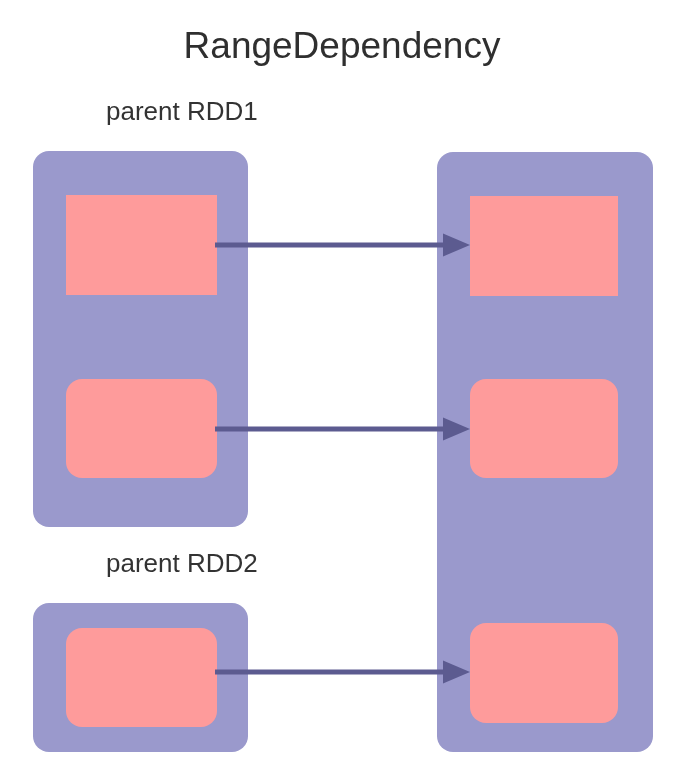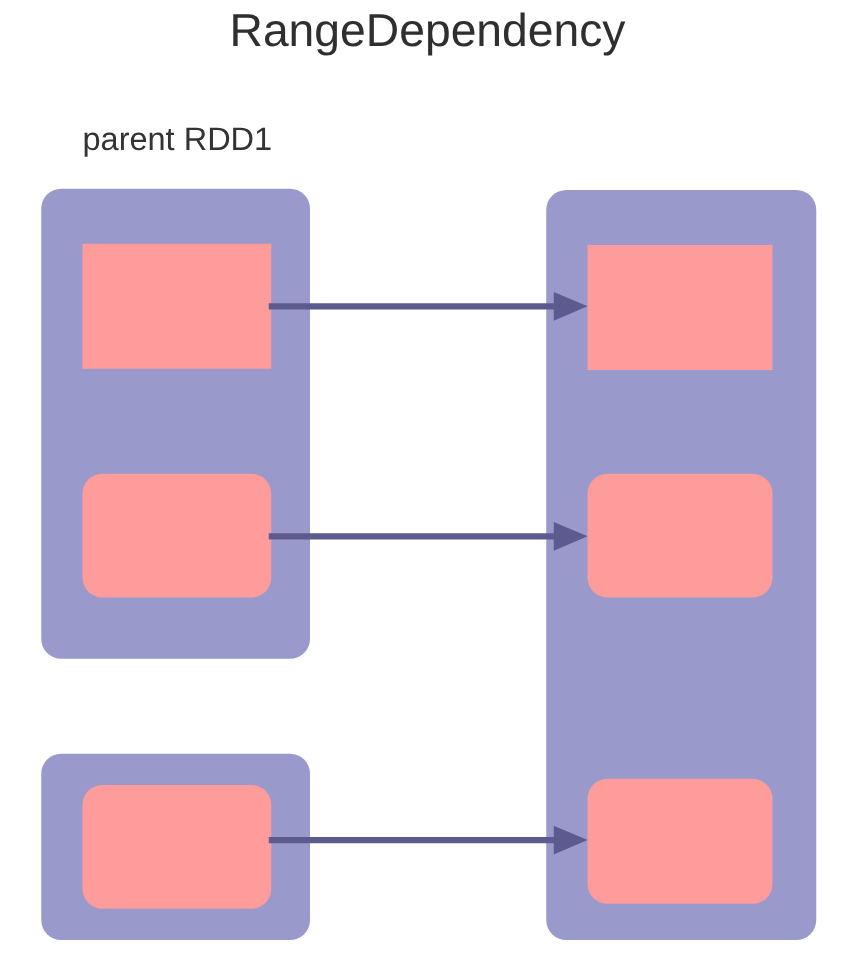--- a/index.html
+++ b/index.html
@@ -11,29 +11,30 @@
   }
   html,body{margin:0;padding:0;background:var(--background);}
   .canvas{
     position:relative;
     width:684px;height:780px;
     background:var(--background);
     font-family:"Liberation Sans","DejaVu Sans",sans-serif;
     overflow:hidden;
   }
   .title{
-    position:absolute;top:4px;left:0;width:684px;
+    position:absolute;top:25px;left:0;width:684px;
     margin:0;text-align:center;
     font-size:37px;font-weight:400;color:#2f2f2f;
     letter-spacing:0px;
   }
   .label{
     position:absolute;
     font-size:26px;color:var(--text);
     white-space:nowrap;
+    margin-left:40px;
   }
   .lbl-p1{left:66px;top:96px;}
   .lbl-child{left:437px;top:96px;width:216px;text-align:center;}
   .lbl-p2{left:66px;top:548px;}
   .rdd{
     position:absolute;
     background:var(--rdd-fill);
     border-radius:16px;
   }
   .rdd-p1{left:33px;top:151px;width:215px;height:376px;}
@@ -59,20 +60,21 @@
   .arrows polygon{fill:var(--arrow);}
 </style>
 </head>
 <body>
 
 <div class="canvas">
 
   <h1 class="title">RangeDependency</h1>
 
   <div class="label lbl-p1">parent RDD1</div>
+  <div class="label lbl-p2">parent RDD2</div>
 
   <div class="rdd rdd-p1"></div>
   <div class="rdd rdd-child"></div>
   <div class="rdd rdd-p2"></div>
 
   <div class="part sharp p1a"></div>
   <div class="part p1b"></div>
   <div class="part p2a"></div>
 
   <div class="part sharp c1"></div>

